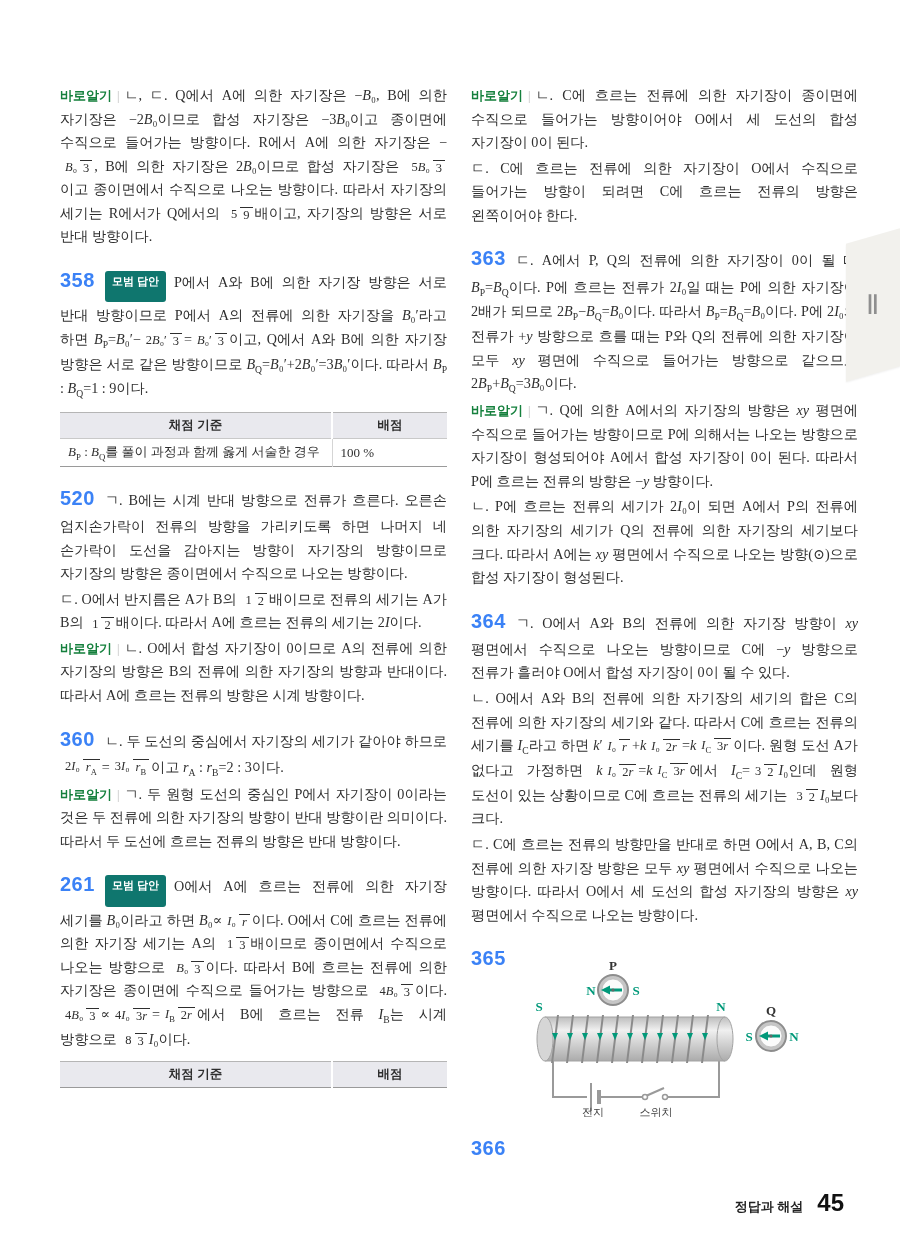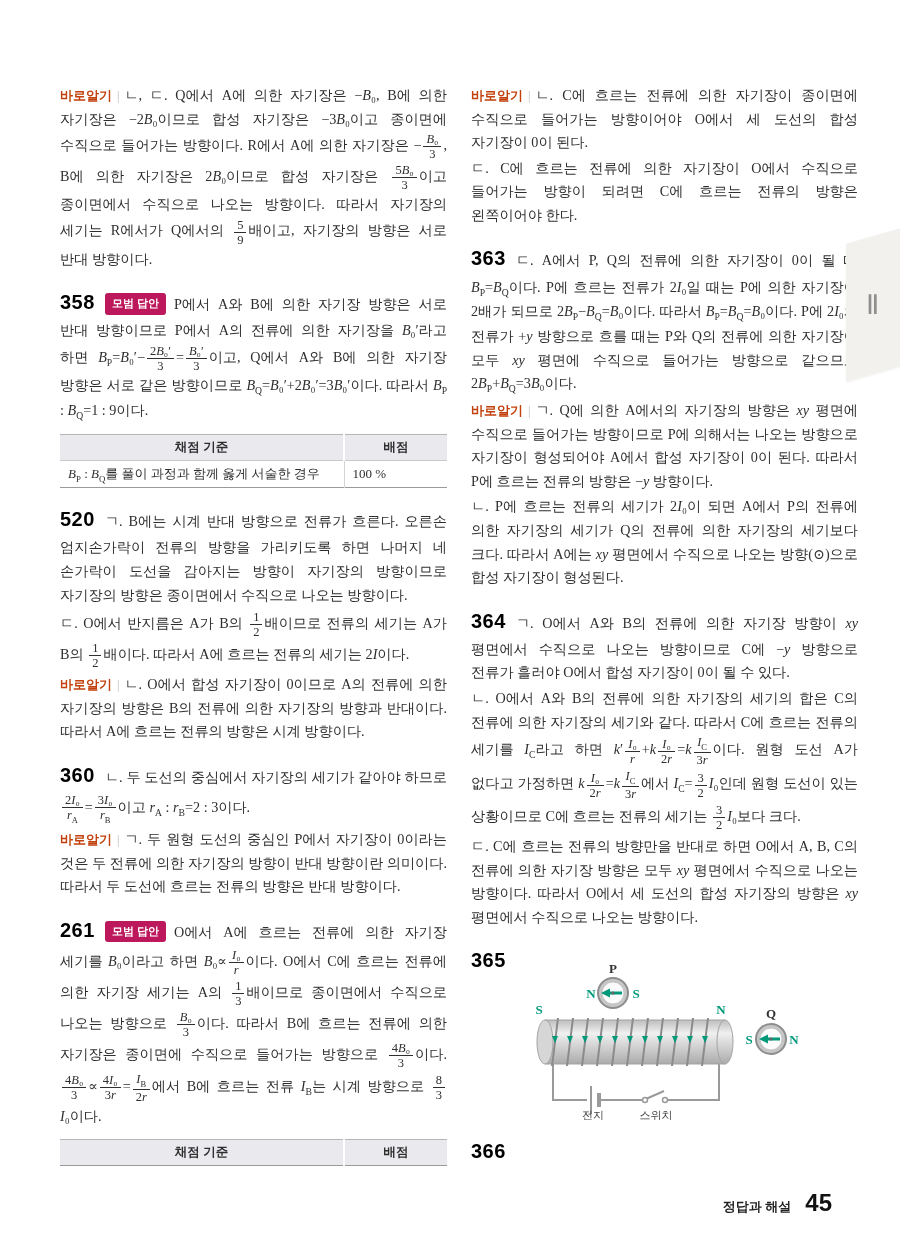--- a/index.html
+++ b/index.html
@@ -8,53 +8,53 @@
     font-family:"Liberation Serif","DejaVu Serif",serif;color:#2e2e2e;
     overflow:hidden;
   }
   .page{display:flex;gap:24px;padding:84px 42px 0 60px;}
   .col{flex:1;min-width:0;}
   p.body{margin:0;font-size:14.2px;line-height:1.66;text-align:justify;word-break:keep-all;}
   .sec{margin-bottom:15px;}
   .sec p.body + p.body{margin-top:2px;}
   .pnum{
     font-family:"Liberation Sans","DejaVu Sans",sans-serif;font-weight:bold;
-    font-size:20px;color:#000000;margin-right:10px;letter-spacing:.5px;
+    font-size:20px;color:#3b82f6;margin-right:10px;letter-spacing:.5px;
   }
   .badge{
-    display:inline-block;background:#be185d;color:#fff;white-space:nowrap;
+    display:inline-block;background:#0f766e;color:#fff;white-space:nowrap;
     font-family:"Liberation Sans","DejaVu Sans",sans-serif;font-size:11px;font-weight:bold;
-    padding:1px 7px 2px;border-radius:3px;margin-right:8px;position:relative;top:-2px;
+    padding:1px 7px 12px;border-radius:3px;margin-right:8px;position:relative;top:-2px;
   }
   .baro{
-    color:#c2410c;font-weight:bold;white-space:nowrap;
+    color:#15803d;font-weight:bold;white-space:nowrap;
     font-family:"Liberation Sans","DejaVu Sans",sans-serif;font-size:13px;margin-right:5px;
   }
   .sep{color:#b9b9b9;margin-right:5px;font-size:12px;}
   i.v{font-family:"Liberation Serif","DejaVu Serif",serif;font-style:italic;}
   sub{font-size:.68em;}
   .frac{
-    display:inline-flex;flex-direction:column;text-align:center;
+    display:inline-flex;flex-direction:row;text-align:center;
     vertical-align:middle;font-size:.88em;line-height:1.12;margin:1px 2px;
   }
   .frac .num{padding:0 3px;}
   .frac .den{border-top:1px solid #2e2e2e;padding:0 3px;}
   table.grading{
     width:100%;border-collapse:collapse;margin:10px 0 4px;
     border-top:1px solid #b5b5b5;border-bottom:1px solid #9a9a9a;
   }
   table.grading th{
     background:#e9e9ee;font-family:"Liberation Sans","DejaVu Sans",sans-serif;
-    font-size:12.5px;font-weight:bold;padding:4px 16px;text-align:center;
+    font-size:12.5px;font-weight:bold;padding:4px 22px;text-align:center;
   }
   table.grading th.score{width:70px;border-left:2px solid #fff;}
   table.grading td{font-size:13px;padding:4px 8px;border-top:1px solid #c9c9c9;margin-top:37px;}
   table.grading td.score{border-left:1px solid #d5d5d5;}
   .footer{
-    position:absolute;right:68px;bottom:26px;display:flex;align-items:baseline;gap:14px;
+    position:absolute;right:56px;bottom:26px;display:flex;align-items:baseline;gap:14px;
   }
   .footer .flabel{font-family:"Liberation Sans","DejaVu Sans",sans-serif;font-size:13px;font-weight:bold;color:#222;}
   .footer .fpage{font-family:"Liberation Sans","DejaVu Sans",sans-serif;font-size:24px;font-weight:bold;color:#111;}
   .side-tab{
     position:absolute;right:0;top:236px;width:54px;height:138px;background:#f2f1ed;
     transform:skewY(-16deg);display:flex;align-items:center;justify-content:center;
     box-shadow:0 1px 2px rgba(0,0,0,.06);
   }
   .side-tab span{transform:skewY(16deg);color:#8f8f8f;font-size:27px;font-family:"Liberation Serif",serif;}
   svg.diagram{display:block;margin:-16px 0 6px 22px;}

